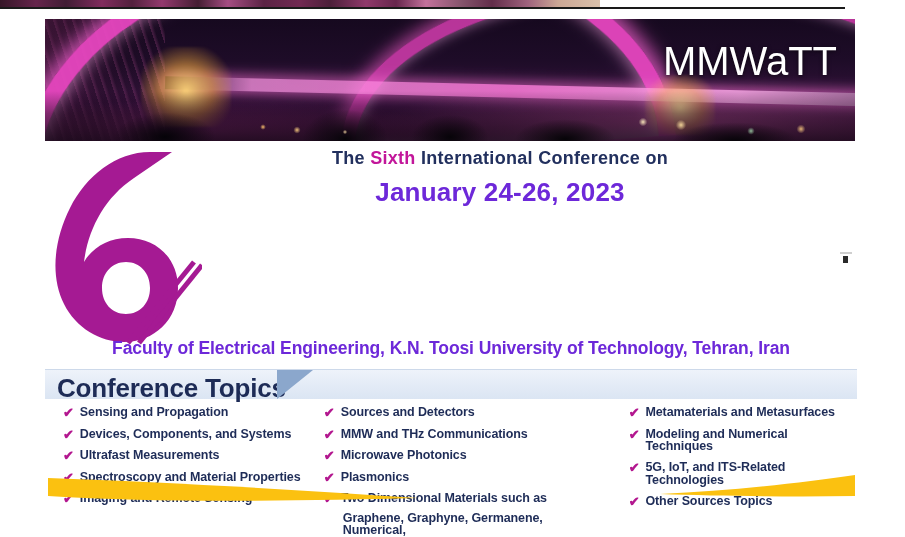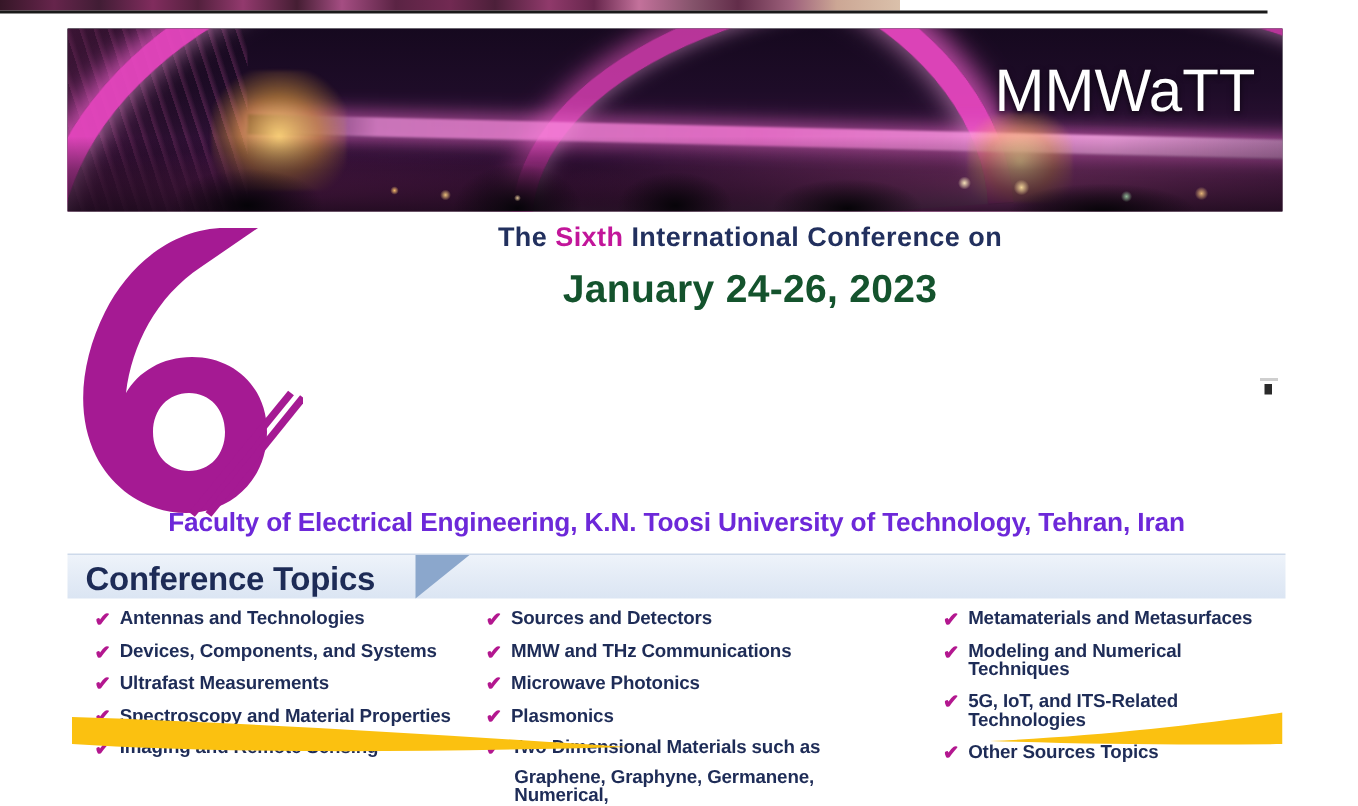--- a/index.html
+++ b/index.html
@@ -199,21 +199,21 @@
     -webkit-background-clip: text;
     background-clip: text;
     color: transparent;
     -webkit-text-stroke: 0.6px rgba(255,255,255,0.0);
     filter: drop-shadow(2px 3px 0px rgba(150,120,160,0.38)) drop-shadow(0 0 1px rgba(255,235,250,0.9));
   }
   .date-line {
     margin-top: 8px;
     font-size: 26px;
     font-weight: bold;
-    color: #14532d;
+    color: #6d28d9;
     letter-spacing: 0.2px;
   }
 
   .venue-line {
     position: absolute;
     left: 45px;
     top: 338px;
     width: 812px;
     text-align: center;
     font-size: 17.5px;
@@ -230,21 +230,21 @@
     top: 369px;
     width: 812px;
     height: 29px;
     background: linear-gradient(180deg, #eef3fa 0%, #e3ebf6 55%, #dbe5f3 100%);
     border-top: 1px solid #cdd9ea;
   }
   .topics-band-label {
     position: absolute;
     left: 12px;
     top: 3px;
-    font-size: 22px;
+    font-size: 26px;
     font-weight: bold;
     color: #1d2b56;
     letter-spacing: -0.2px;
   }
   .band-arrow {
     position: absolute;
     left: 232px;
     top: 0;
     width: 0; height: 0;
     border-left: 36px solid #8ba7cc;
@@ -354,21 +354,21 @@
   <div class="topics-band">
     <div class="topics-band-label">Conference Topics</div>
     <div class="band-arrow"></div>
   </div>
 
   <div class="topics">
 
     <div class="col c1">
       <div class="topic">
         <span class="tick">✔</span>
-        <span class="topic-text">Antennas and Technologies</span>
+        <span class="topic-text">Sensing and Propagation</span>
       </div>
       <div class="topic">
         <span class="tick">✔</span>
         <span class="topic-text">Devices, Components, and Systems</span>
       </div>
       <div class="topic">
         <span class="tick">✔</span>
         <span class="topic-text">Ultrafast Measurements</span>
       </div>
       <div class="topic">

